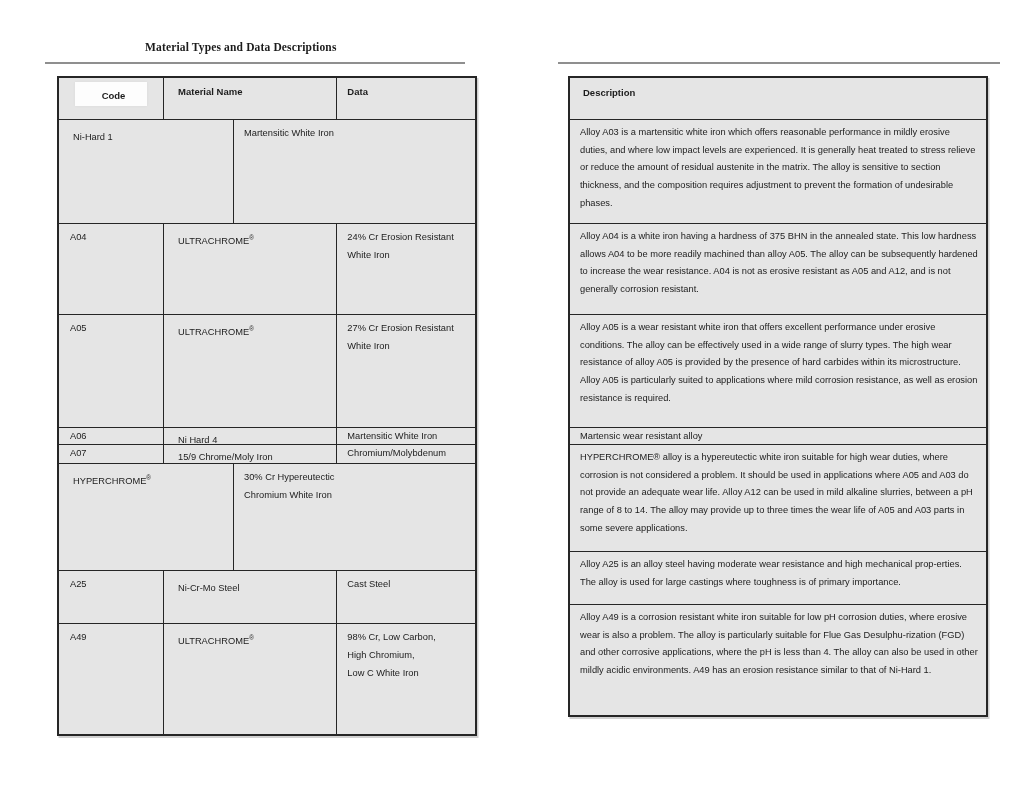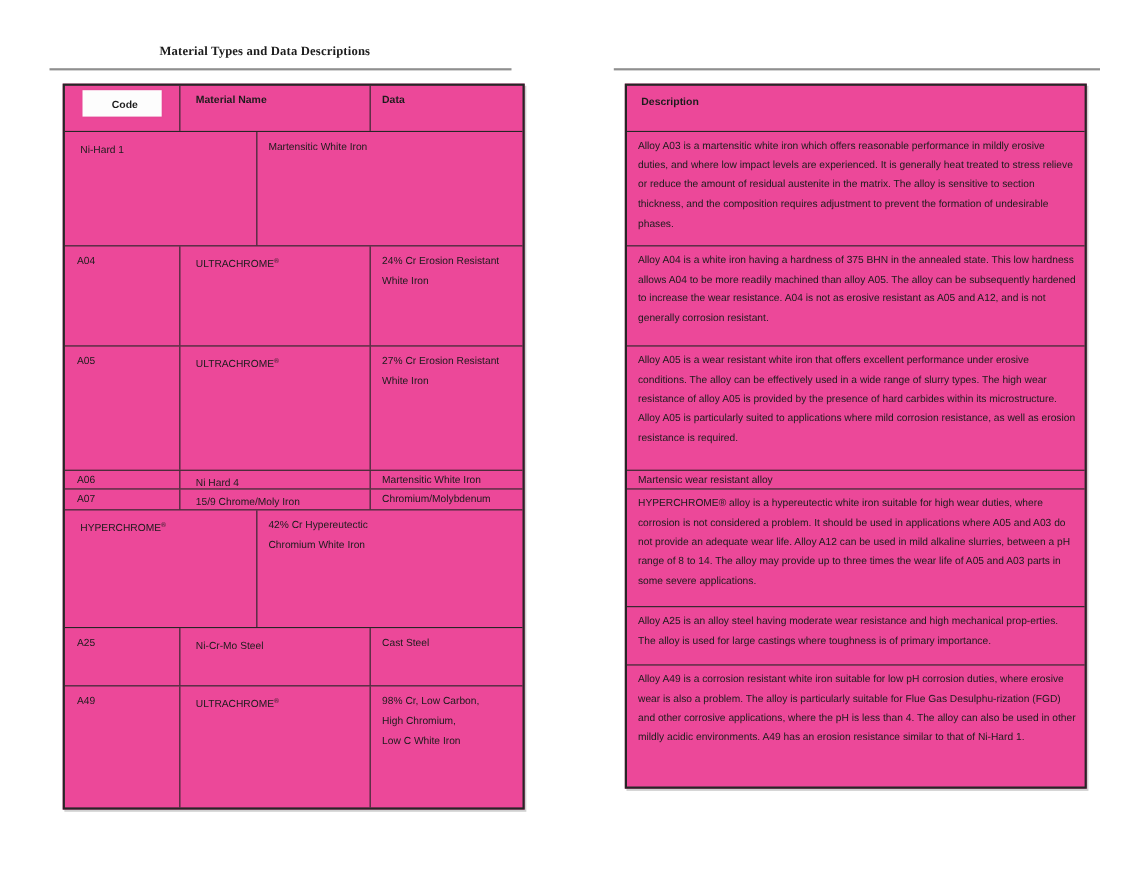--- a/index.html
+++ b/index.html
@@ -11,21 +11,21 @@
   .title {
     position:absolute; left:145px; top:41px;
     font-size:11.5px; font-weight:bold; letter-spacing:0.15px;font-family:Liberation Serif, serif;
   }
   .rule { position:absolute; top:62px; height:2.4px; background:#8f8f8f; }
   .rule-left  { left:45px;  width:420px; }
   .rule-right { left:558px; width:442px; }
 
   .tbl {
     position:absolute; top:76px; width:420px; box-sizing:border-box;
-    border:2px solid #262626; background:#ec4899;
+    border:2px solid #262626; background:#e5e5e5;
     box-shadow:1.5px 2px 0 rgba(0,0,0,0.18);
   }
   .tbl-left  { left:57px; }
   .tbl-right { left:568px; }
 
   .lrow { display:flex; box-sizing:border-box; border-bottom:1.6px solid #262626; }
   .lrow:last-child { border-bottom:none; }
   .lcell {
     box-sizing:border-box; padding:5px 6px 0 10px;
     font-size:9.3px; line-height:17.8px; white-space:pre-line; overflow:hidden;
@@ -95,21 +95,21 @@
   </div>
 
   <div class="lrow sm" style="height:19px">
     <div class="lcell c-code">A07</div>
     <div class="lcell c-name"><span>15/9 Chrome/Moly Iron</span><span class="sup"></span></div>
     <div class="lcell c-type">Chromium/Molybdenum</div>
   </div>
 
   <div class="lrow" style="height:107px">
     <div class="lcell c-name"><span>HYPERCHROME</span><span class="sup">®</span></div>
-    <div class="lcell c-type">42% Cr Hypereutectic
+    <div class="lcell c-type">30% Cr Hypereutectic
 Chromium White Iron</div>
   </div>
 
   <div class="lrow" style="height:53px">
     <div class="lcell c-code">A25</div>
     <div class="lcell c-name"><span>Ni-Cr-Mo Steel</span><span class="sup"></span></div>
     <div class="lcell c-type">Cast Steel</div>
   </div>
 
   <div class="lrow" style="height:110px">

